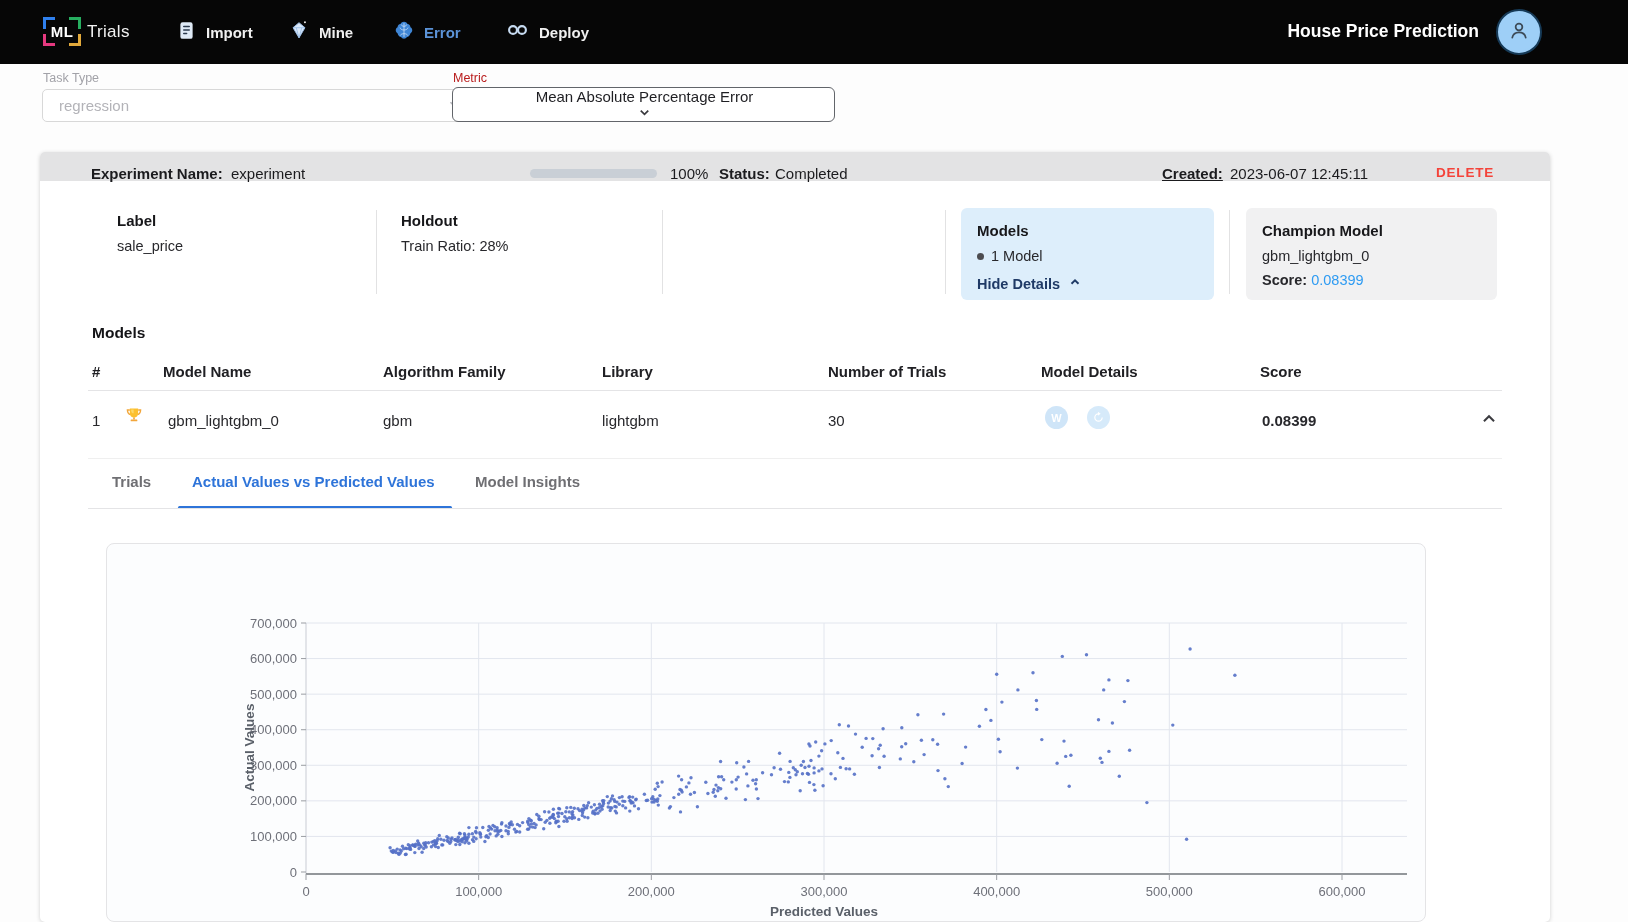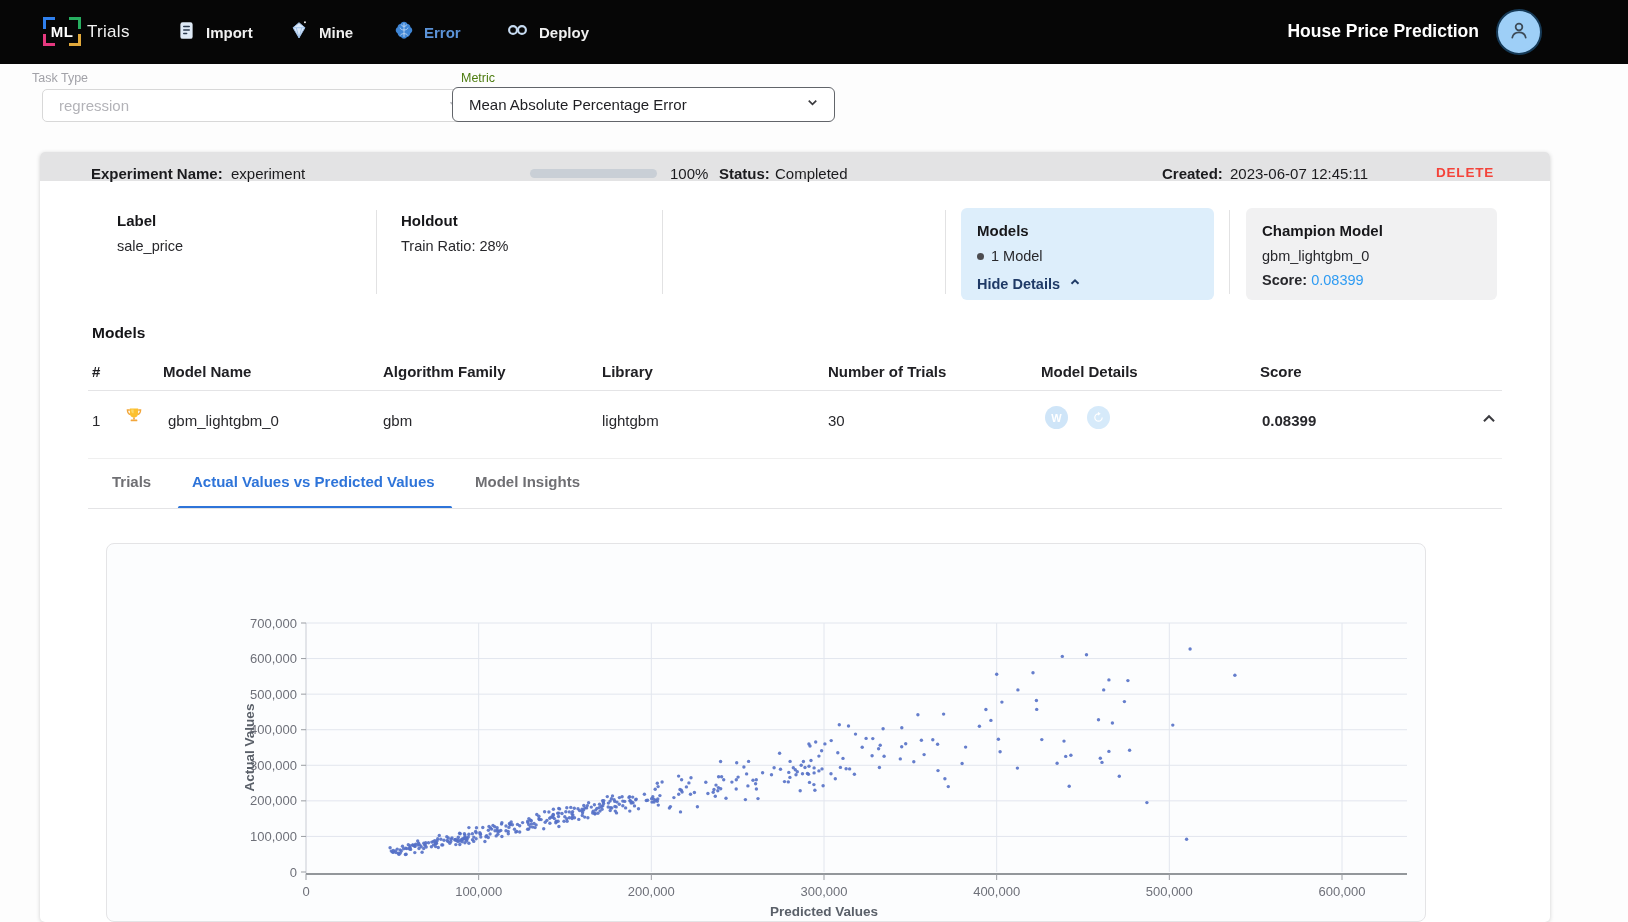--- a/index.html
+++ b/index.html
@@ -22,25 +22,25 @@
   .nav-item .lbl { color:#f0f0f0; font-size:15px; font-weight:bold; }
   .nav-item.active .lbl { color:#5b93d8; }
   .nav-title { position:absolute; right:149px; top:21px; color:#ffffff; font-size:17.5px; font-weight:bold; }
   .avatar { position:absolute; left:1496px; top:9px; width:46px; height:46px; border-radius:50%;
     background:#9ecff7; border:2px solid #163a57; box-shadow:0 0 0 2px #9ecff7 inset; cursor:pointer;
     display:flex; align-items:center; justify-content:center; }
 
   
   .field-label { position:absolute; font-size:12.5px; }
   .lbl-muted { color:#a2a2a8; }
-  .lbl-dark { color:#4d7c0f;margin-left:8px; }
+  .lbl-dark { color:#b91c1c; }
   .select { position:absolute; display:flex; align-items:center; justify-content:space-between;
     padding:0 14px 0 16px; border-radius:5px; background:#fff; cursor:pointer; }
   .select-disabled { left:42px; top:89px; width:434px; height:33px; border:1px solid #d8d8d8; color:#b3b3b8; }
-  .select-enabled { left:452px; top:87px; width:383px; height:35px; border:1px solid #62656a; color:#1f1f23; border-radius:6px; }
+  .select-enabled { left:452px; top:87px; width:383px; height:35px; border:1px solid #62656a; color:#1f1f23; border-radius:6px;flex-direction:column; }
   .select .val { font-size:15px; }
 
   
   .panel { position:absolute; left:40px; top:152px; width:1510px; height:770px; background:#fff;
     border-radius:5px; box-shadow:0 1px 4px rgba(0,0,0,.18); }
   .exp-bar { position:absolute; left:0; top:0; width:100%; height:29px; background:#e3e3e4; border-radius:5px 5px 0 0; }
   .exp-bar .t { position:absolute; top:13px; font-size:15px; color:#1b1b1e; }
   .bold { font-weight:bold; }
   .progress-track { position:absolute; left:490px; top:17px; width:127px; height:9px; border-radius:5px; background:#c9cfd6; overflow:hidden; }
   .progress-fill { height:100%; background:#1976d2; border-radius:5px; }
@@ -146,21 +146,21 @@
     <div class="avatar">
       <span>
         <svg width="26" height="26" viewBox="0 0 24 24">
             <circle cx="12" cy="9.2" r="3.1" fill="none" stroke="#3c4a57" stroke-width="1.6"></circle>
             <path d="M5.8 19c.6-3.2 3.1-4.9 6.2-4.9s5.6 1.7 6.2 4.9" fill="none" stroke="#3c4a57" stroke-width="1.6" stroke-linecap="round"></path>
           </svg>
       </span>
     </div>
   </div>
 
-  <div class="field-label lbl-muted" style="left:32px; top:71px;">Task Type</div>
+  <div class="field-label lbl-muted" style="left:43px; top:71px;">Task Type</div>
   <div class="select select-disabled">
     <span class="val">regression</span>
     <span>
       <svg width="14" height="14" viewBox="0 0 16 16">
           <path d="M4 6l4 4 4-4" fill="none" stroke="#b5b5bb" stroke-width="1.8"></path>
         </svg>
     </span>
   </div>
 
   <div class="field-label lbl-dark" style="left:453px; top:71px;">Metric</div>
@@ -175,21 +175,21 @@
 
   <div class="panel">
 
     <div class="exp-bar">
       <span class="t bold" style="left:51px;">Experiment Name:</span>
       <span class="t" style="left:191px;">experiment</span>
       <span class="progress-track"><span class="progress-fill" id="progress-fill" style="width: 100%;"></span></span>
       <span class="t" style="left:630px;">100%</span>
       <span class="t bold" style="left:679px;">Status:</span>
       <span class="t" style="left:735px;">Completed</span>
-      <span class="t bold" style="left:1122px;">Created:</span>
+      <span class="t bold" style="left:1122px;text-decoration:underline;">Created:</span>
       <span class="t" style="left:1190px;">2023-06-07 12:45:11</span>
       <button class="delete-btn">DELETE</button>
     </div>
 
     <div class="sum-card" style="left:77px;">
       <div class="title">Label</div>
       <div class="value">sale_price</div>
     </div>
     <div class="v-div" style="left:336px;"></div>
 

